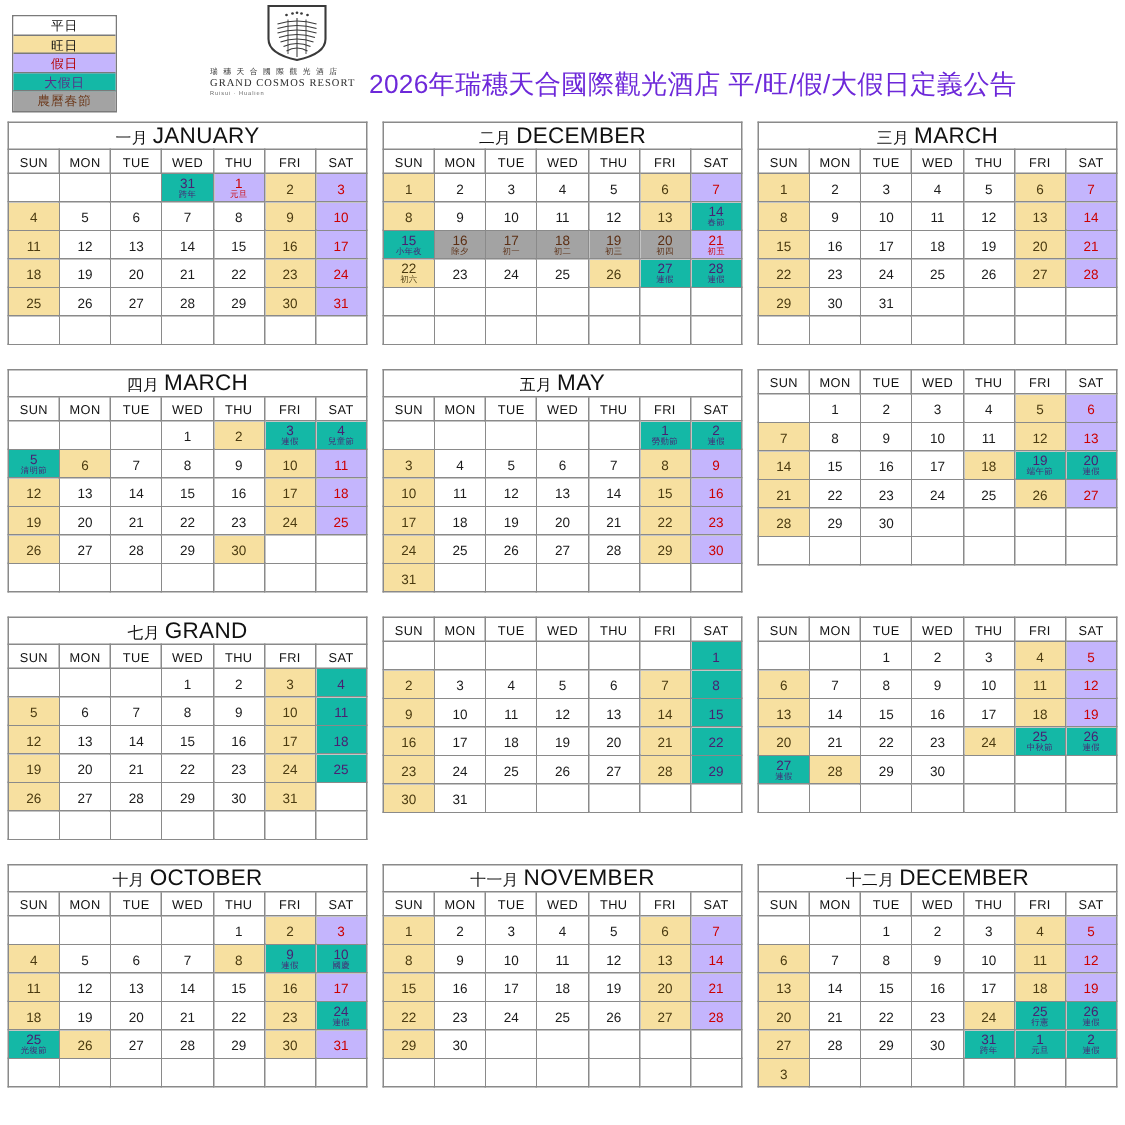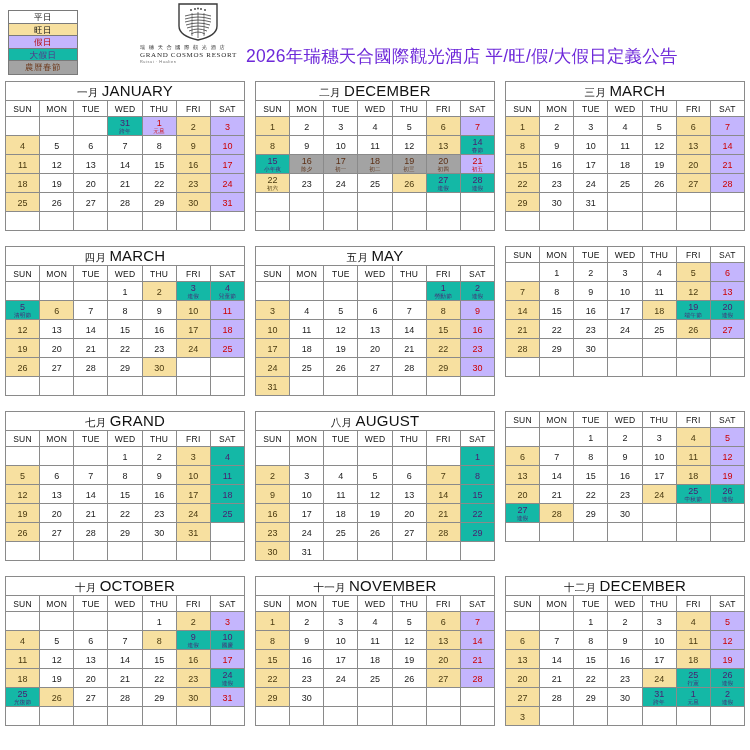--- a/index.html
+++ b/index.html
@@ -1105,23 +1105,20 @@
               <td class="day t-empty"></td>
               <td class="day t-empty"></td>
             </tr>
           </tbody>
         </table>
       </div>
       <div class="month-slot">
         <table class="month">
           <tbody>
             <tr>
-              <td class="m-title" colspan="7">八月 <span class="en">AUGUST</span></td>
-            </tr>
-            <tr>
               <th class="dow">SUN</th>
               <th class="dow">MON</th>
               <th class="dow">TUE</th>
               <th class="dow">WED</th>
               <th class="dow">THU</th>
               <th class="dow">FRI</th>
               <th class="dow">SAT</th>
             </tr>
             <tr>
               <td class="day t-empty"></td>

